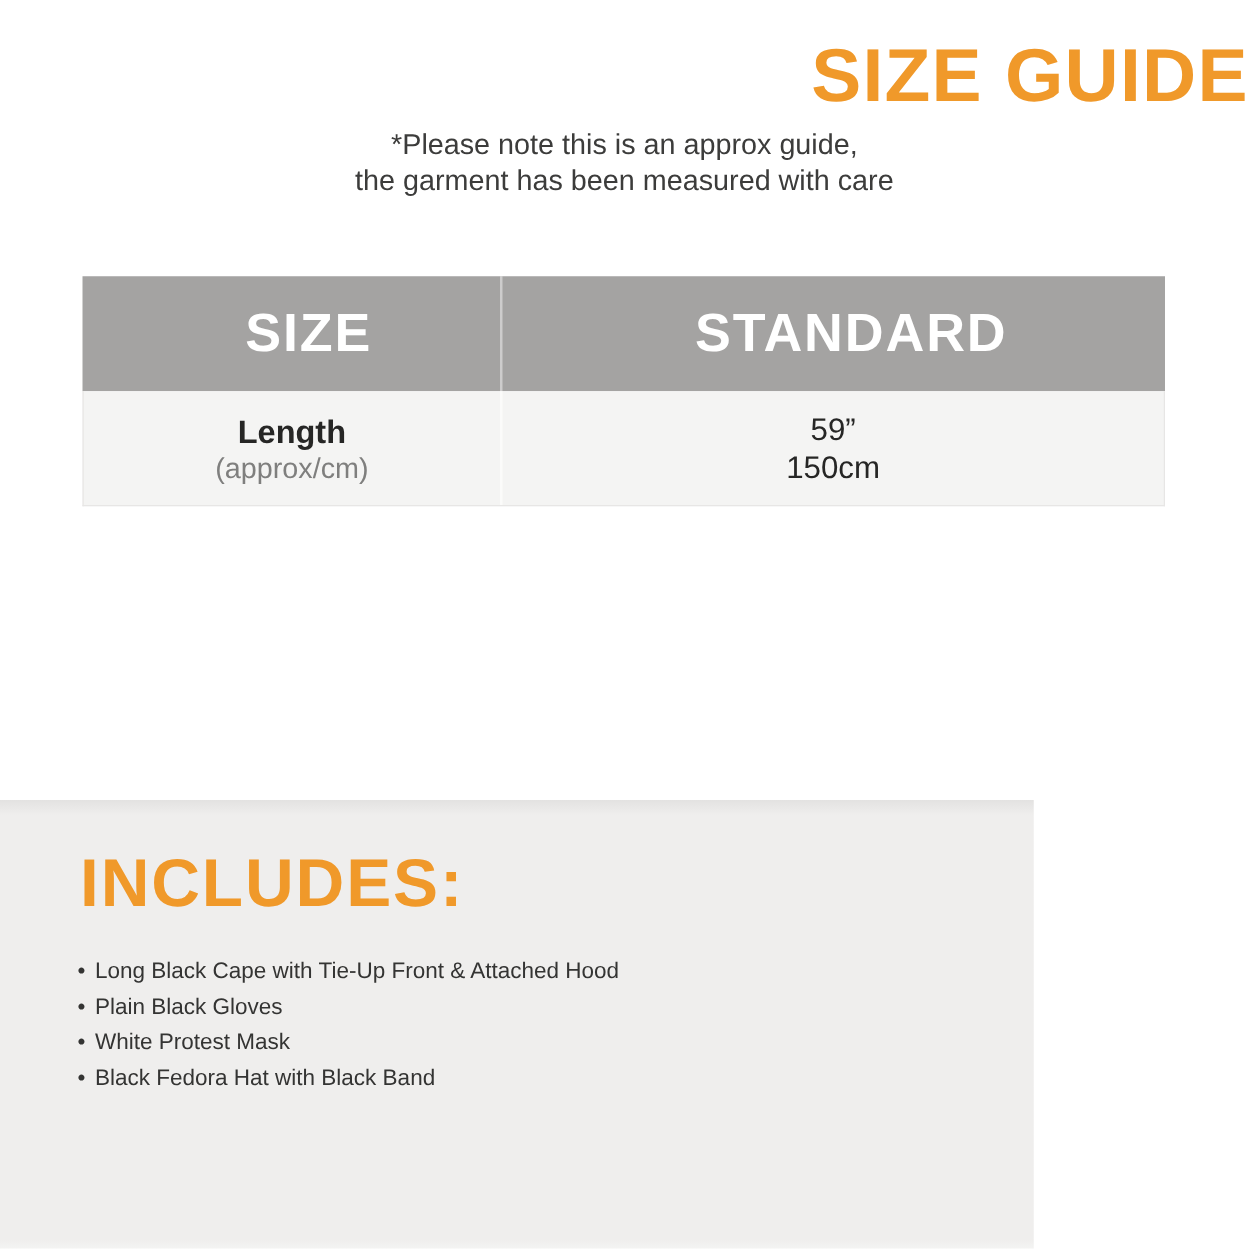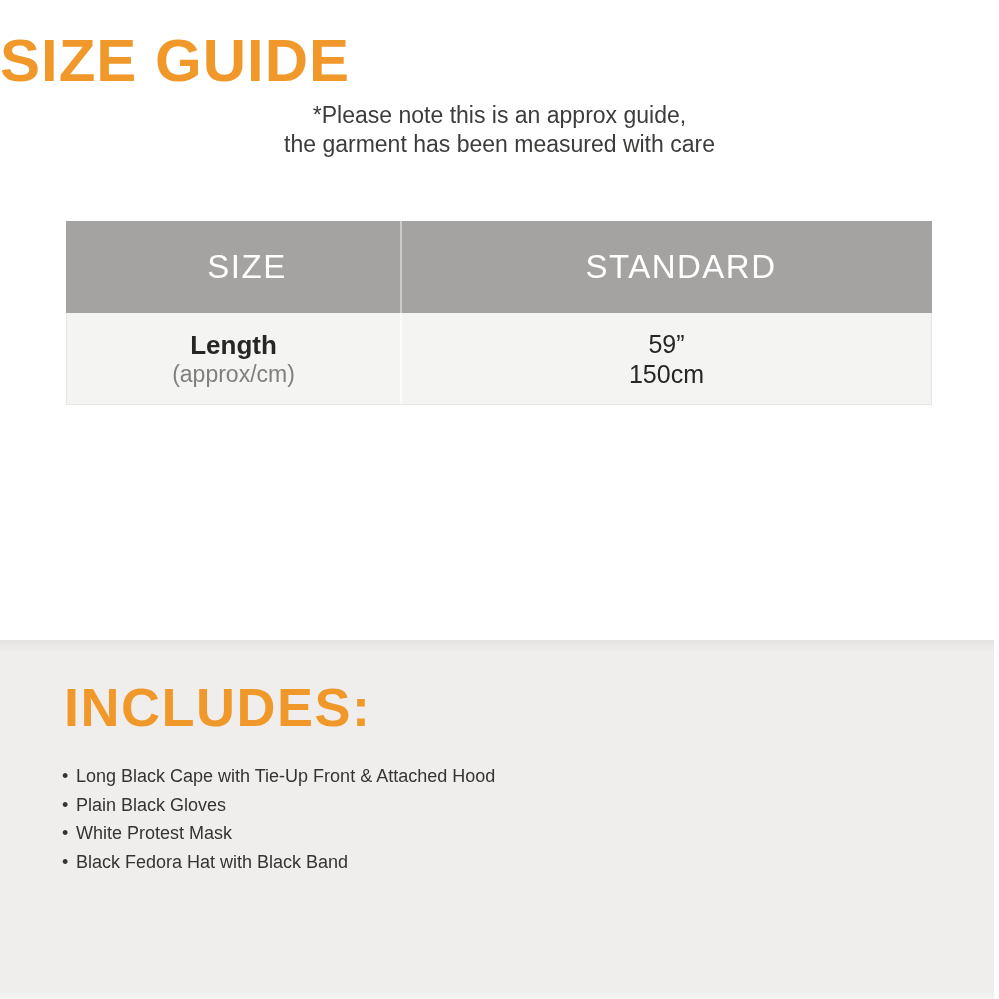--- a/index.html
+++ b/index.html
@@ -20,21 +20,21 @@
     height: 999px;
     position: relative;
     background: #ffffff;
     font-family: "Liberation Sans", sans-serif;
     overflow: hidden;
   }
 
   
   .page-title {
     margin: 30px 0 0 0;
-    text-align: left;
+    text-align: right;
     font-size: 60px;
     line-height: 62px;
     font-weight: 800;
     letter-spacing: 1px;
     color: var(--accent-orange, #F0992A);
   }
   .note {
     margin-top: 9px;
     text-align: center;
     font-size: 23px;
@@ -50,22 +50,22 @@
   .thead {
     display: flex;
     height: 92px;
     background: var(--table-header-bg, #A4A3A2);
   }
   .thead .cell {
     display: flex;
     align-items: center;
     justify-content: center;
     color: var(--header-text, #fff);
-    font-weight: 400;
-    font-size: 33px;
+    font-weight: 700;
+    font-size: 43px;
     letter-spacing: 1.5px;
     padding-left: 28px;
   }
   .col-1 { width: 334px; }
   .col-2 { flex: 1; }
   .thead .col-2 { border-left: 2px solid rgba(255,255,255,0.45); }
 
   .tbody {
     display: flex;
     height: 92px;
@@ -97,21 +97,21 @@
     font-weight: 400;
     color: var(--text-strong, #262625);
     line-height: 30px;
   }
 
   
   .includes-section {
     position: absolute;
     left: 0;
     top: 640px;
-    width: 994px;
+    width: 827px;
     bottom: 0;
     background: linear-gradient(to bottom,
                 var(--includes-shadow, #E3E2E1) 0px,
                 var(--includes-bg, #EFEEED) 12px,
                 var(--includes-bg, #EFEEED) 98%,
                 #F4F4F3 100%);
   }
   .includes-heading {
     margin: 38px 0 0 64px;
     font-size: 54px;

